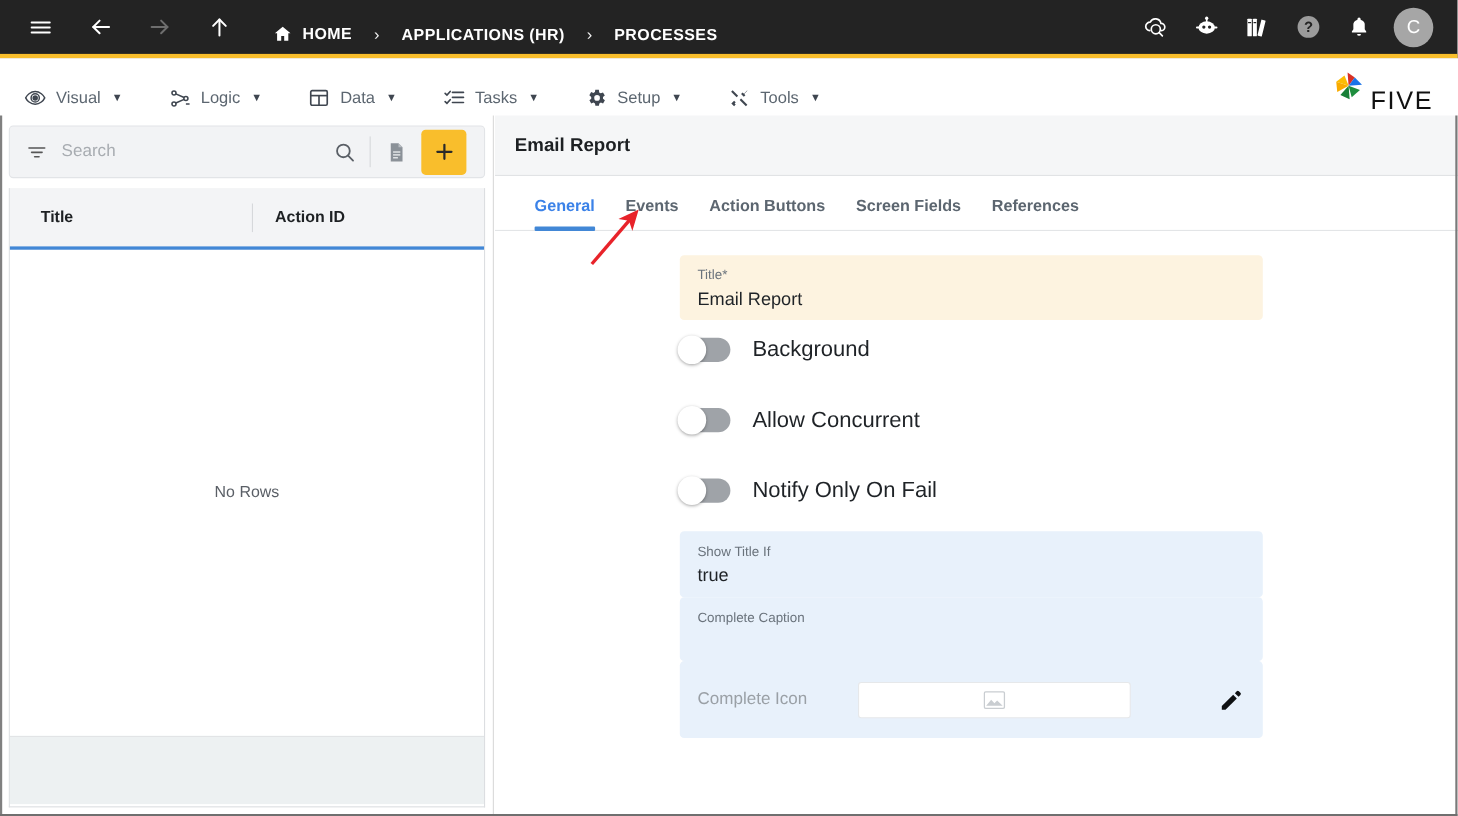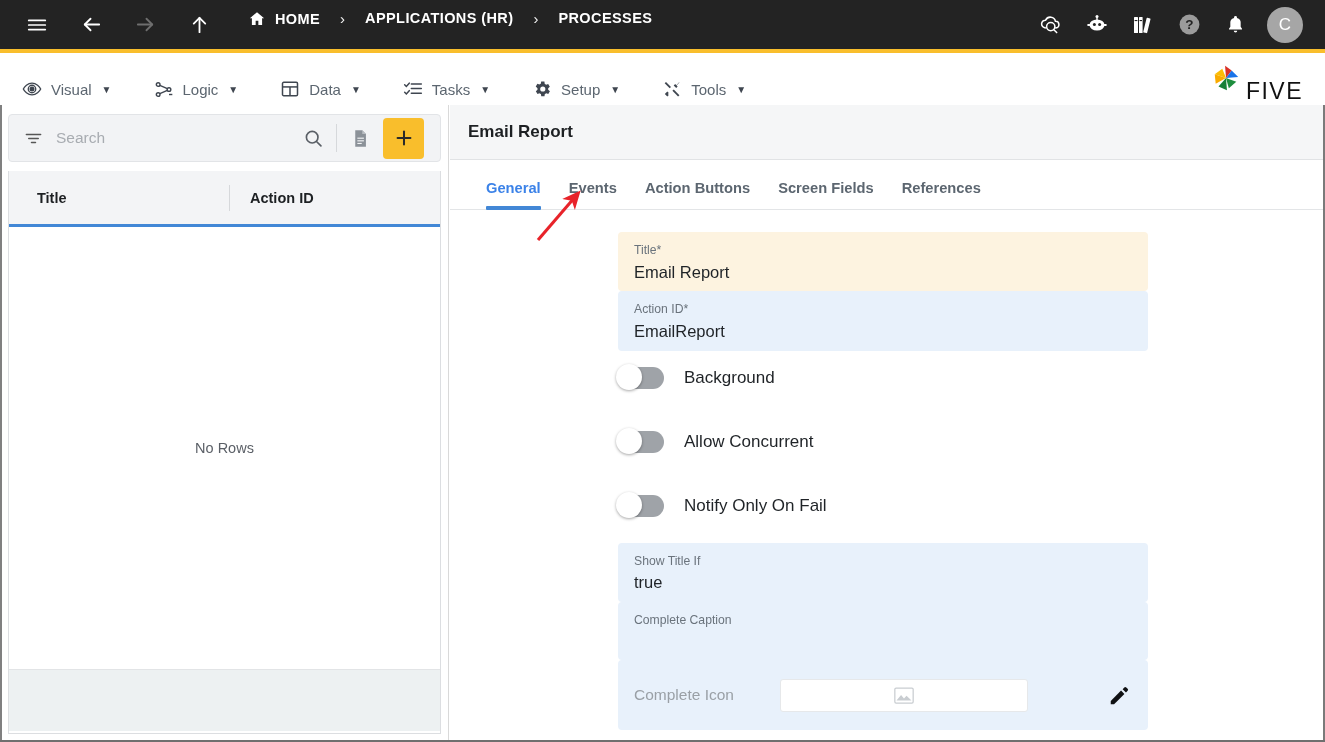--- a/index.html
+++ b/index.html
@@ -10,21 +10,21 @@
     overflow: hidden;
   }
 
   
   .topbar {
     position: absolute; left: 0; top: 0; width: 1325px; height: 53px;
     background: #232323;
     display: flex; align-items: center;
     border-bottom: 4px solid #f9be2c;
   }
-  .topbar-left { display: flex; align-items: flex-start; padding-left: 22px; gap: 4px; }
+  .topbar-left { display: flex; align-items: flex-end; padding-left: 22px; gap: 4px; }
   .tb-icon {
     width: 30px; height: 30px; display: flex; align-items: center; justify-content: center;
     color: #ffffff; flex: none;
   }
   .tb-icon svg { display: block; }
   .tb-icon.disabled { color: #6e6e6e; }
   .tb-gap { width: 16px; }
   .crumb {
     color: #ffffff; font-size: 14.5px; font-weight: bold; letter-spacing: 0.4px;
     white-space: nowrap; display: flex; align-items: center; gap: 9px;
@@ -147,21 +147,21 @@
   }
   .toggle {
     width: 46px; height: 22px; border-radius: 11px; background: #9fa3a8;
     position: relative; flex: none;
   }
   .toggle::after {
     content: ""; position: absolute; left: -2px; top: -2.5px;
     width: 26px; height: 26px; border-radius: 50%;
     background: #ffffff; box-shadow: 0 1px 3px rgba(0,0,0,.35);
   }
-  .toggle-label { font-size: 17px; color: #1f2327; }
+  .toggle-label { font-size: 20px; color: #1f2327; }
 
   .field.iconfield {
     display: flex; align-items: center; height: 70px; padding: 0 16px;
   }
   .icon-field-label { font-size: 15.5px; color: #9aa0a6; width: 130px; flex: none; }
   .icon-picker {
     width: 248px; height: 33px; background: #ffffff; border: 1px solid #e6e8ea;
     border-radius: 3px; display: flex; align-items: center; justify-content: center;
     margin-left: 16px;
   }
@@ -455,26 +455,20 @@
   <div class="form-scroll">
     <div class="form-inner">
 
       <div class="field modified">
         <div class="field-label">
           <span>Title</span><span class="req">*</span>
         </div>
         <div class="field-value">Email Report</div>
       </div>
 
-      <div class="field">
-        <div class="field-label">
-          <span>Action ID</span><span class="req">*</span>
-        </div>
-        <div class="field-value">EmailReport</div>
-      </div>
 
       <div class="toggle-row">
         <span class="toggle"></span>
         <span class="toggle-label">Background</span>
       </div>
 
       <div class="toggle-row">
         <span class="toggle"></span>
         <span class="toggle-label">Allow Concurrent</span>
       </div>

